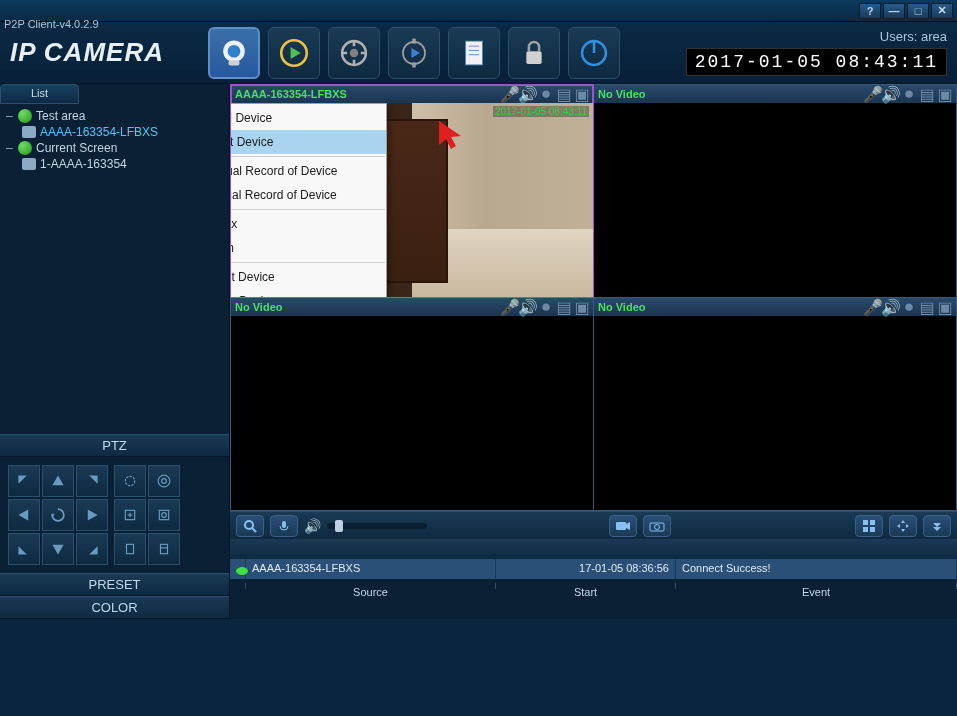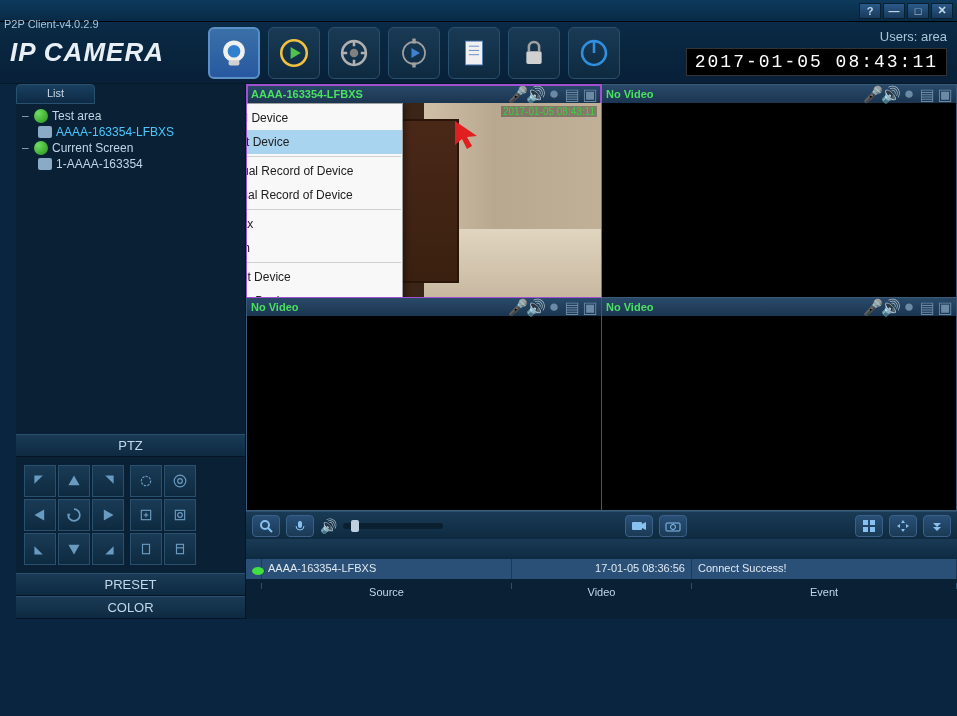--- a/index.html
+++ b/index.html
@@ -14,21 +14,21 @@
 
 .header { height: 62px; background: linear-gradient(#0a2a45, #082038); display: flex; align-items: center; padding: 0 10px; border-bottom: 1px solid #051828; }
 .logo { color: #e8f0f5; font-size: 26px; font-weight: bold; font-style: italic; letter-spacing: 1px; margin-right: 40px; }
 .toolbtn { width: 52px; height: 52px; margin: 0 4px; border-radius: 6px; display: flex; align-items: center; justify-content: center; cursor: pointer; background: linear-gradient(#1a3a55,#0d2a40); border: 1px solid #2a5070; }
 .toolbtn.active { background: linear-gradient(#3a70a8,#2858a0); border: 2px solid #5a90c8; }
 .header-right { margin-left: auto; text-align: right; }
 .user-label { color: #a8c5d9; font-size: 13px; margin-bottom: 4px; }
 .clock { background: #000; color: #fff; font-family: 'Courier New', monospace; font-size: 18px; padding: 3px 8px; letter-spacing: 2px; border: 1px solid #333; }
 
 
-.main { display: flex; height: 535px; padding-left: 16px; }
+.main { display: flex; height: 535px; }
 .sidebar { width: 230px; background: #0a2035; display: flex; flex-direction: column; border-right: 1px solid #051525; }
 
 
 .tabarea { height: 20px; display: flex; }
 .tab { background: linear-gradient(#1a4060,#0d2a45); color: #c8dae8; font-size: 11px; padding: 2px 30px; border: 1px solid #2a5070; border-radius: 4px 4px 0 0; }
 .tree { flex: 1; padding: 4px 6px; overflow: hidden; background: #0a2035; }
 .tree-row { display: flex; align-items: center; font-size: 12px; color: #c0d5e5; padding: 1px 0; white-space: nowrap; cursor: pointer; }
 .tree-row .toggle { color: #8aaac0; width: 10px; margin-right: 2px; }
 .tree-row.sel { color: #4ac8ff; }
 .globe { width: 14px; height: 14px; border-radius: 50%; background: radial-gradient(circle at 30% 30%, #6de060, #2a9020); margin-right: 4px; }
@@ -409,21 +409,21 @@
             <polygon points="3,4 11,4 7,8" fill="#88c0f0"></polygon>
             <polygon points="3,8 11,8 7,12" fill="#88c0f0"></polygon>
           </svg>
         </div>
     </div>
 
     <div class="eventlog">
       <div class="eventhead">
         <div class="col-i"></div>
         <div class="col-s">Source</div>
-        <div class="col-t">Video</div>
+        <div class="col-t">Start</div>
         <div class="col-e">Event</div>
       </div>
       <div class="eventrow">
         <div class="col-i">
             <div class="dot-g"></div>
           </div>
         <div class="col-s">AAAA-163354-LFBXS</div>
         <div class="col-t">17-01-05 08:36:56</div>
         <div class="col-e">Connect Success!</div>
       </div>

